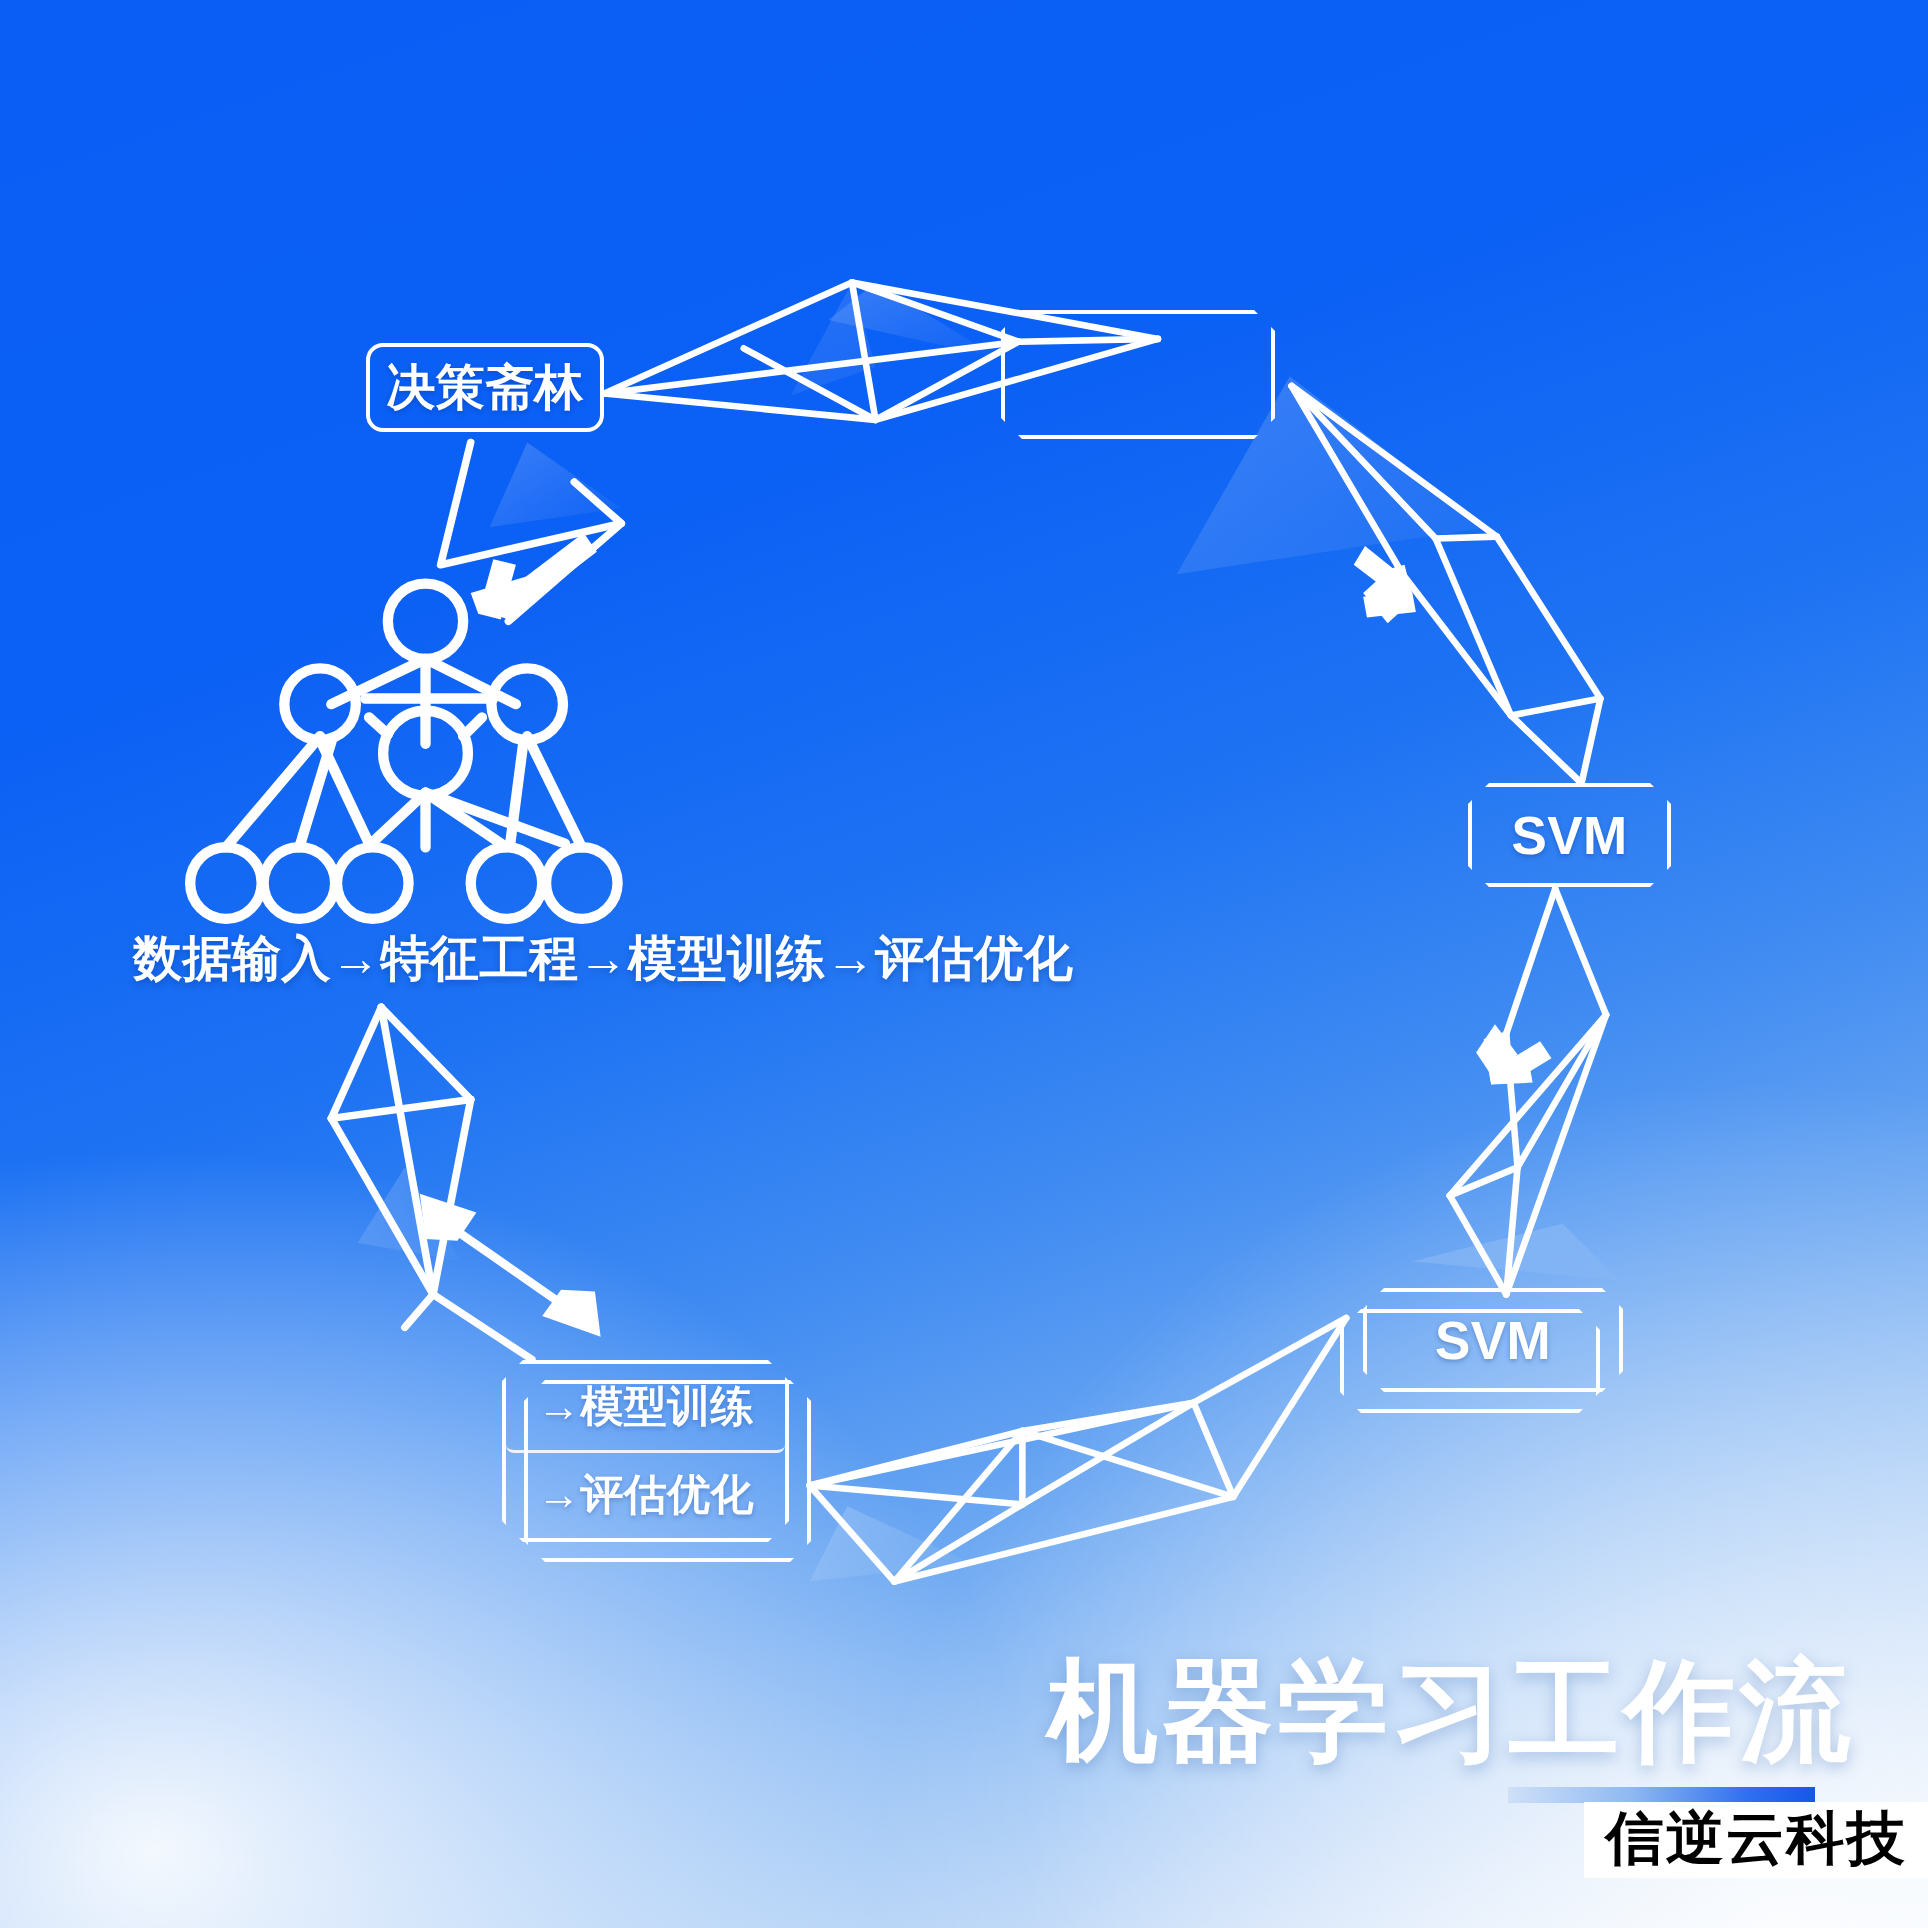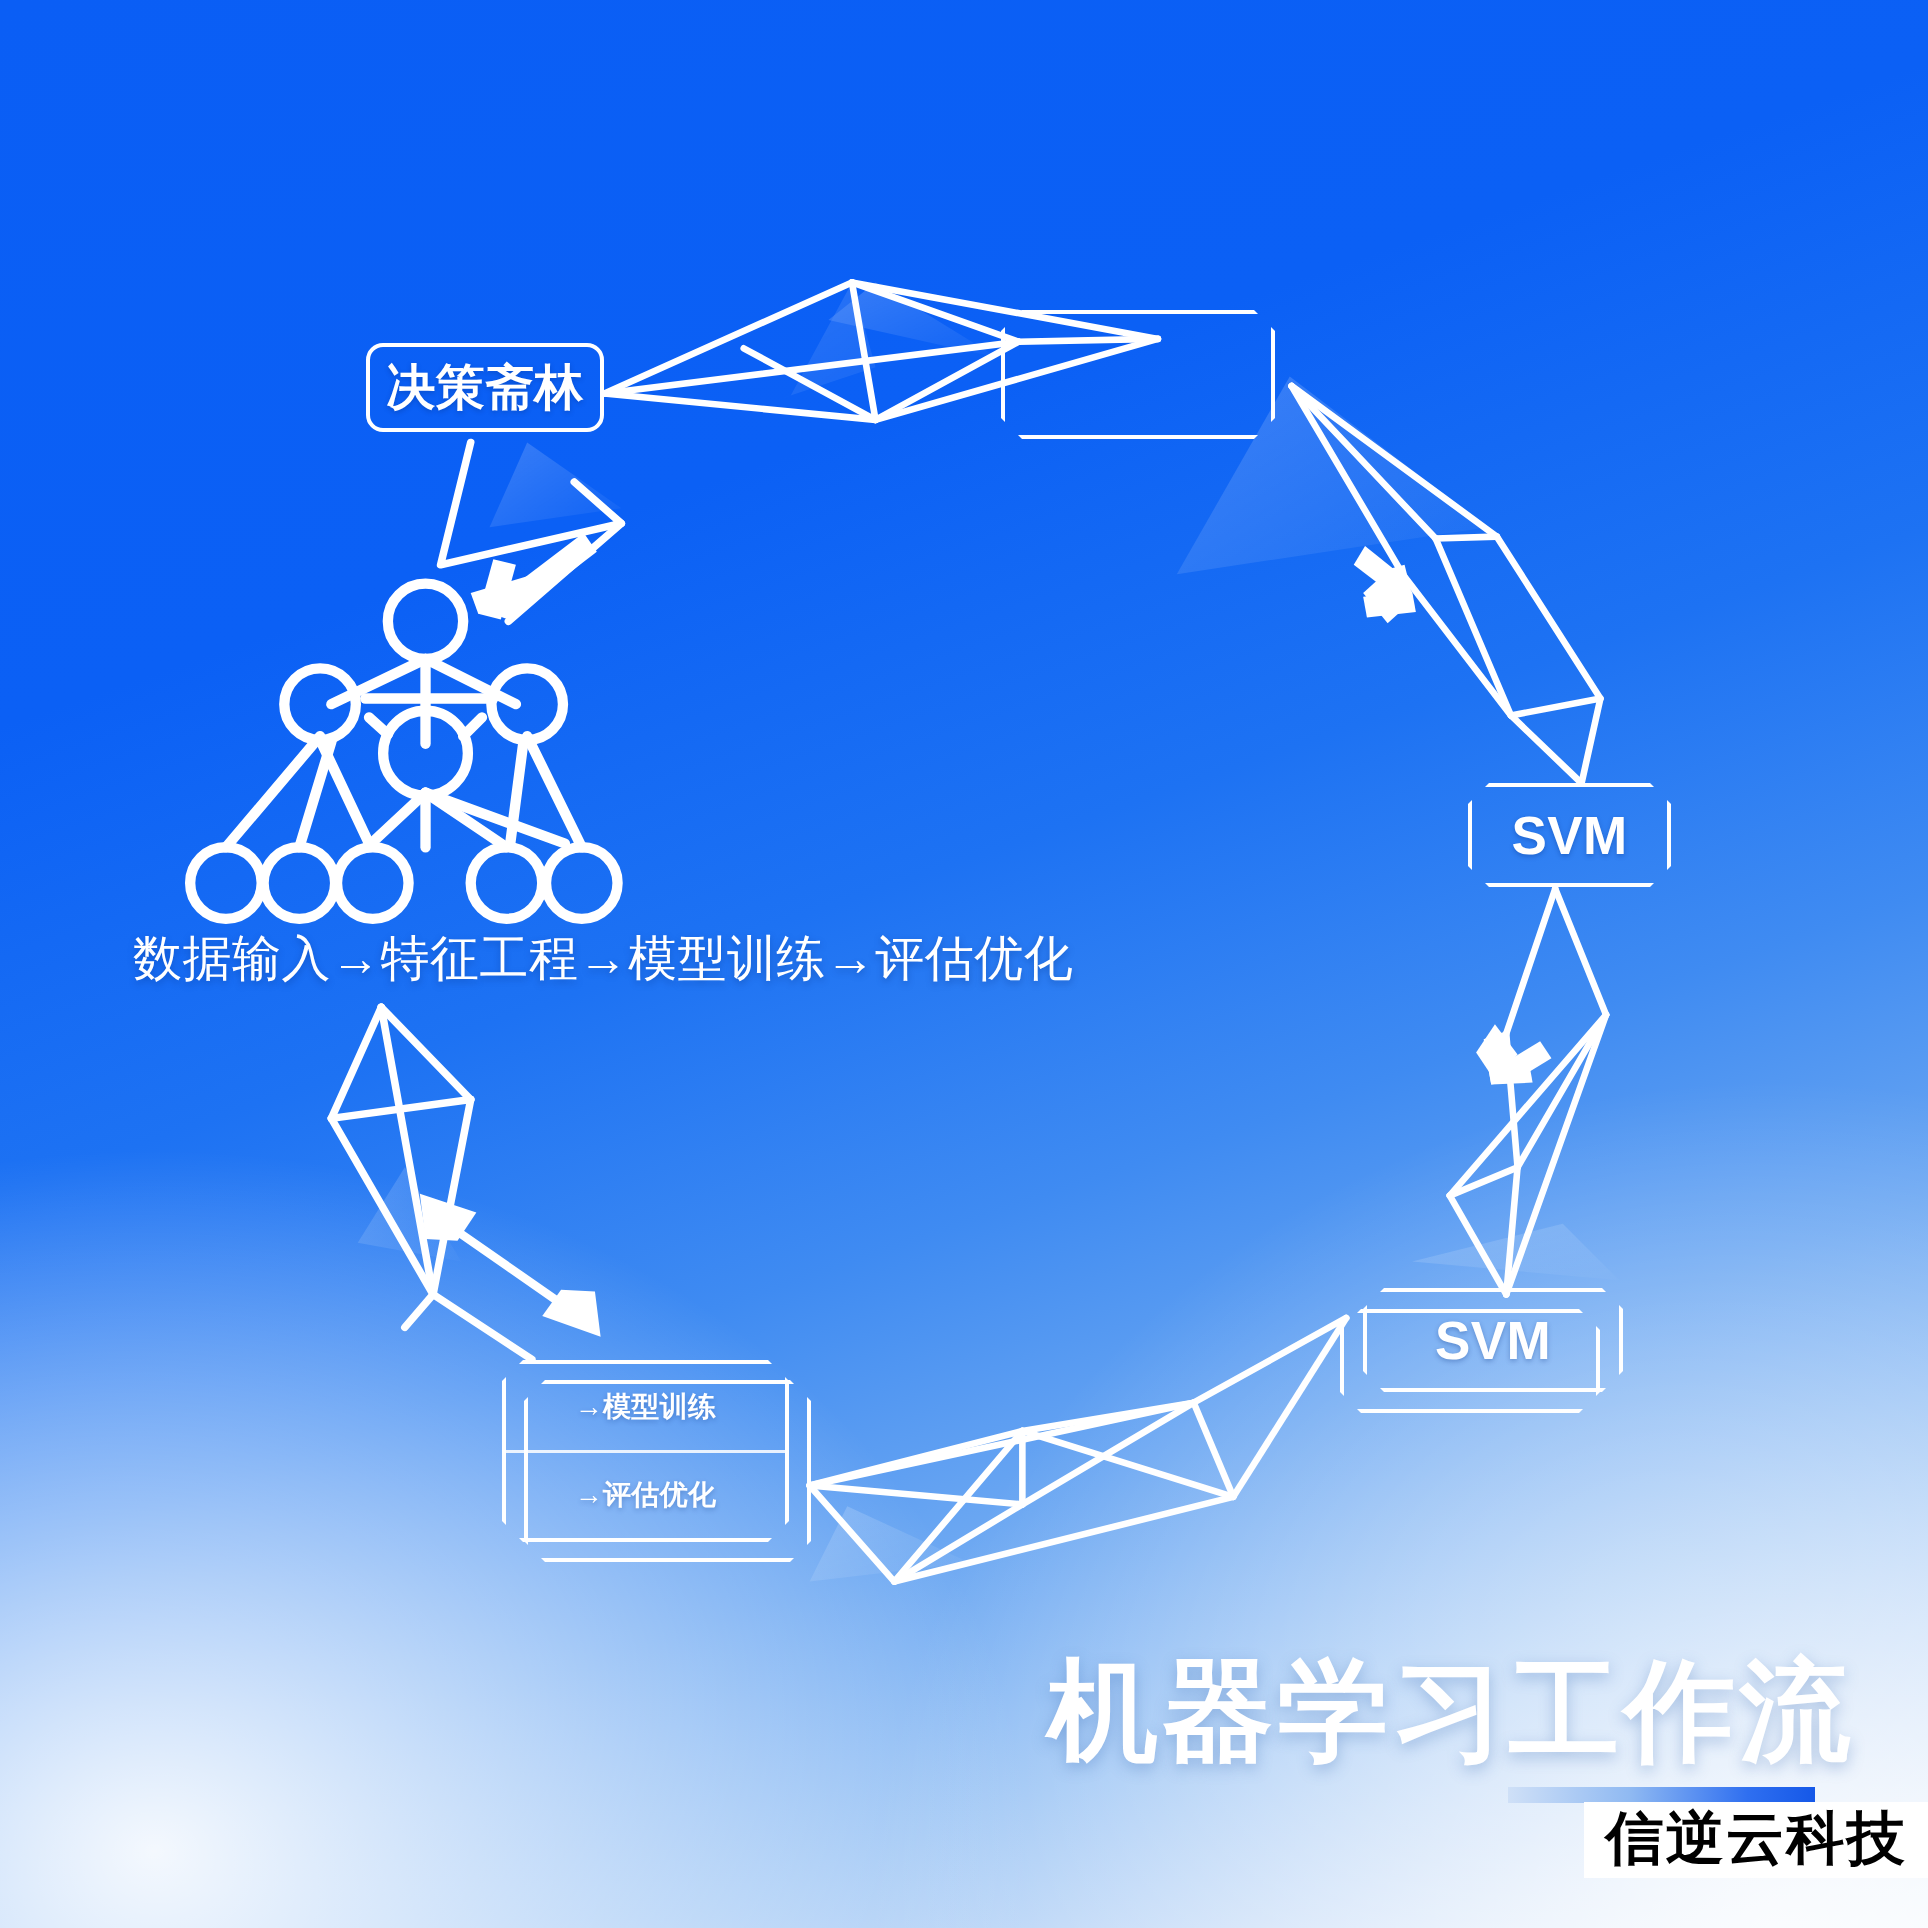--- a/index.html
+++ b/index.html
@@ -72,30 +72,31 @@
   #box-svm2{ left:1363px; top:1288px; width:260px; height:104px; }
   #box-svm2 .label{ font-size:53px; }
   #ghost-svm2{ left:1340px; top:1309px; width:260px; height:104px; }
 
   
   #box-steps{ left:502px; top:1360px; width:287px; height:182px; z-index:6;}
   #box-steps .inner{ flex-direction:column; padding:0; }
   #box-steps .row{
     flex:1 1 0;width:100%;
     display:flex;align-items:center;justify-content:center;
-    font-size:28px;font-weight:700;color:#fff;
+    font-size:43px;font-weight:700;color:#fff;
     text-shadow:0 1.9px 5.6px rgba(0,40,120,.28);
+    border-radius:8px;
   }
   #box-steps .row.top{ border-bottom:3.8px solid rgba(255,255,255,.85); }
   #ghost-steps{ left:524px; top:1380px; width:287px; height:182px; }
 
   
   #pipeline-text{
     position:absolute;left:133px;top:926px;
-    font-size:49px;font-weight:400;color:#ffffff;
+    font-size:49px;font-weight:700;color:#ffffff;
     white-space:nowrap;letter-spacing:.01em;
     text-shadow:0 2.8px 7.5px rgba(0,45,130,.35);
     z-index:7;
   }
 
   
   #main-title{
     position:absolute;right:73px;top:1637px;
     font-size:111px;font-weight:700;color:#ffffff;
     letter-spacing:.04em;white-space:nowrap;

